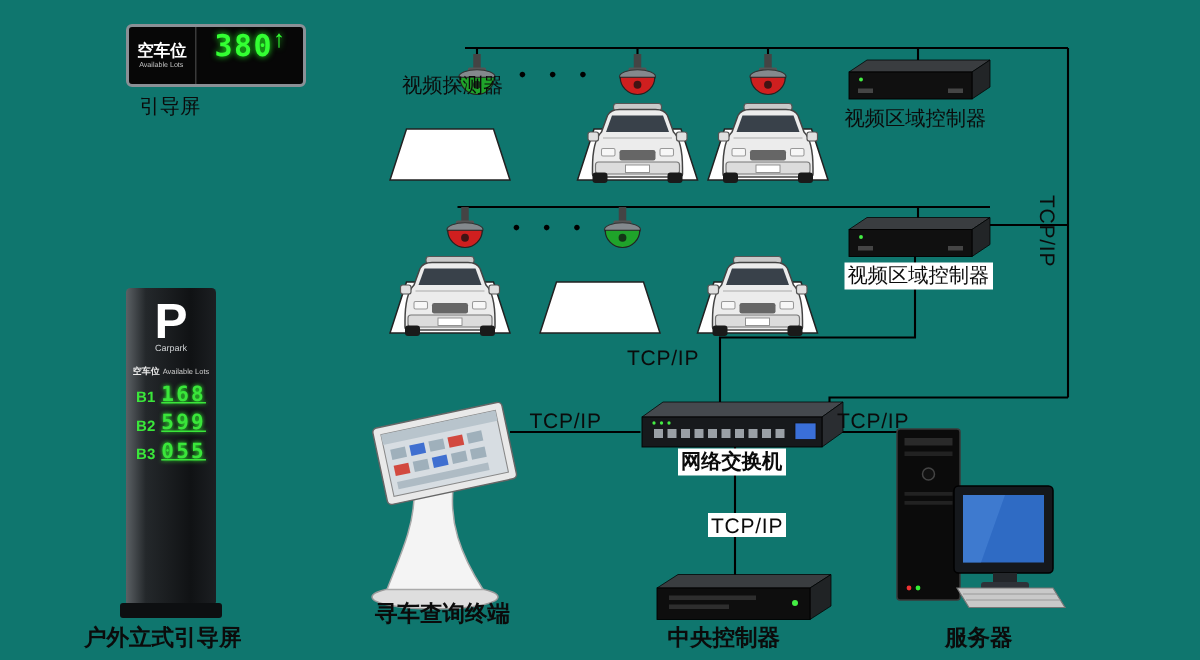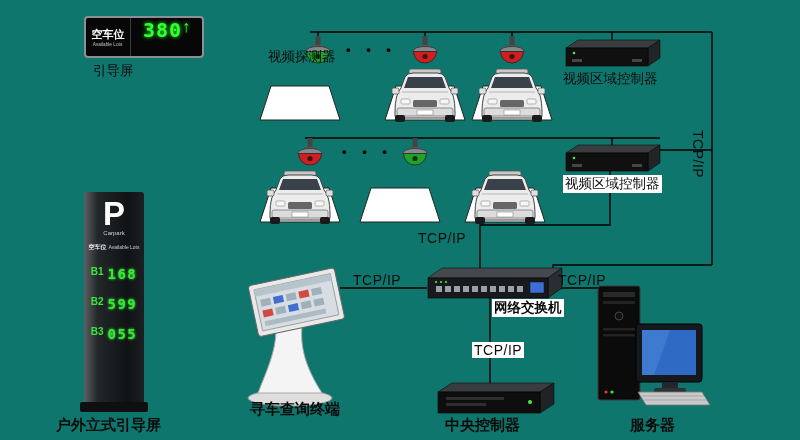--- a/index.html
+++ b/index.html
@@ -30,24 +30,24 @@
 
   
   .pillar{position:absolute;left:84px;top:192px;width:60px;height:212px;box-sizing:border-box;
           background:linear-gradient(90deg,#5c6165 0%,#24282b 22%,#101214 72%,#1c1f22 100%);
           border-radius:3px;padding-top:7px;display:flex;flex-direction:column;align-items:center;}
   .pillar-letter{color:#fff;font-size:33px;font-weight:bold;line-height:30px;}
   .pillar-carpark{color:#cfd2d4;font-size:6px;margin-top:1px;}
   .pillar-avail{display:flex;gap:2px;margin-top:7px;align-items:baseline;}
   .pillar-zh{color:#eee;font-size:6px;font-weight:bold;}
   .pillar-en{color:#ccc;font-size:5px;}
-  .pillar-row{display:flex;align-items:flex-start;gap:4px;margin-top:14px;}
+  .pillar-row{display:flex;align-items:flex-end;gap:4px;margin-top:3px;}
   .pillar-row-name{color:#3ae63a;font-size:10px;font-weight:bold;}
   .pillar-row-value{color:#3ae63a;font:700 14px "DejaVu Sans Mono",monospace;letter-spacing:1.5px;
-                    text-shadow:0 0 3px #3f3;}
+                    text-shadow:0 0 3px #3f3;text-decoration:underline;}
   .pillar-base{position:absolute;left:80px;top:402px;width:68px;height:10px;background:#0d0f11;
                border-radius:2px;}
 </style>
 </head>
 <body>
 
 <div class="stage">
 
   <svg class="layer" width="800" height="440" viewBox="0 0 800 440">
     <defs>
@@ -217,21 +217,21 @@
 
   <div class="lbl lbl-m" style="left:563px;top:70px;">视频区域控制器</div>
   <div class="lbl lbl-m bg" style="left:563px;top:175px;">视频区域控制器</div>
 
   <div class="lbl lbl-tcp lbl-vert" style="left:706px;top:130px;">TCP/IP</div>
   <div class="lbl lbl-tcp" style="left:418px;top:230px;">TCP/IP</div>
   <div class="lbl lbl-tcp" style="left:353px;top:272px;">TCP/IP</div>
   <div class="lbl lbl-tcp" style="left:558px;top:272px;">TCP/IP</div>
   <div class="lbl lbl-tcp bg" style="left:472px;top:342px;">TCP/IP</div>
 
-  <div class="lbl lbl-m bg" style="left:452px;top:299px;font-weight:600;margin-left:40px;">网络交换机</div>
+  <div class="lbl lbl-m bg" style="left:452px;top:299px;font-weight:600;">网络交换机</div>
 
   <div class="pillar">
     <div class="pillar-letter">P</div>
     <div class="pillar-carpark">Carpark</div>
     <div class="pillar-avail">
       <span class="pillar-zh">空车位</span>
       <span class="pillar-en">Available Lots</span>
     </div>
     <div class="pillar-row">
       <span class="pillar-row-name">B1</span>

